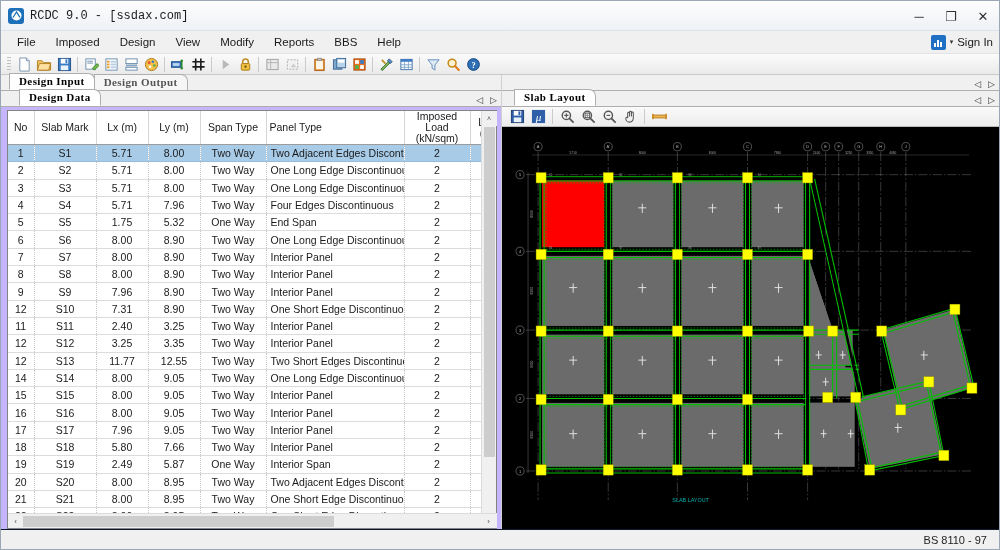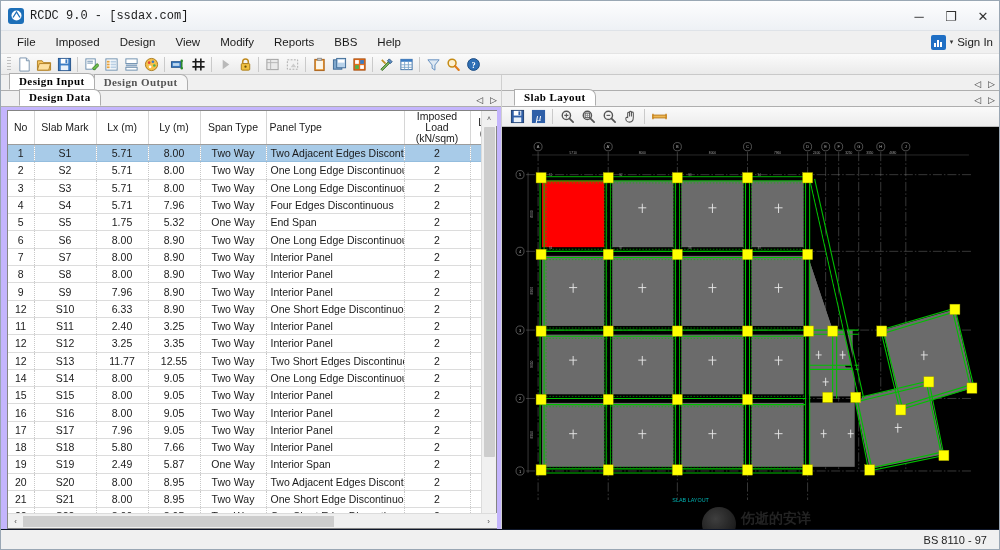--- a/index.html
+++ b/index.html
@@ -531,21 +531,21 @@
                   <td class="c-ly">8.90</td>
                   <td class="c-span">Two Way</td>
                   <td class="c-panel">Interior Panel</td>
                   <td class="c-imp">2</td>
                   <td class="c-live">2</td>
                   <td class="c-th"></td>
                 </tr>
                 <tr>
                   <td class="c-no">12</td>
                   <td class="c-mark">S10</td>
-                  <td class="c-lx">6.33</td>
+                  <td class="c-lx">7.31</td>
                   <td class="c-ly">8.90</td>
                   <td class="c-span">Two Way</td>
                   <td class="c-panel">One Short Edge Discontinuous</td>
                   <td class="c-imp">2</td>
                   <td class="c-live">2</td>
                   <td class="c-th"></td>
                 </tr>
                 <tr>
                   <td class="c-no">11</td>
                   <td class="c-mark">S11</td>
@@ -1019,27 +1019,20 @@
               <text x="255" y="47">S4</text>
             <text x="47" y="118">S6</text>
               <text x="117" y="118">S7</text>
             <text x="186" y="118">S8</text>
               <text x="255" y="118">S9</text>
           </g>
 
           <text x="170" y="362" fill="#00b4b4" font-size="5.4" font-family="Liberation Sans, sans-serif" id="drawing-label">SLAB LAYOUT</text>
         </svg>
 
-        <div class="wm-holder">
-          <div class="wm-logo"></div>
-          <div>
-            <div class="wm-t1">伤逝的安详</div>
-            <div class="wm-t2">关注互联网与系统软件技术的IT科技博客</div>
-          </div>
-        </div>
       </div>
     </div>
   </div>
 
   <div class="statusbar">
     <span>BS 8110 - 97</span>
   </div>
 </div>
 
 </body></html>

